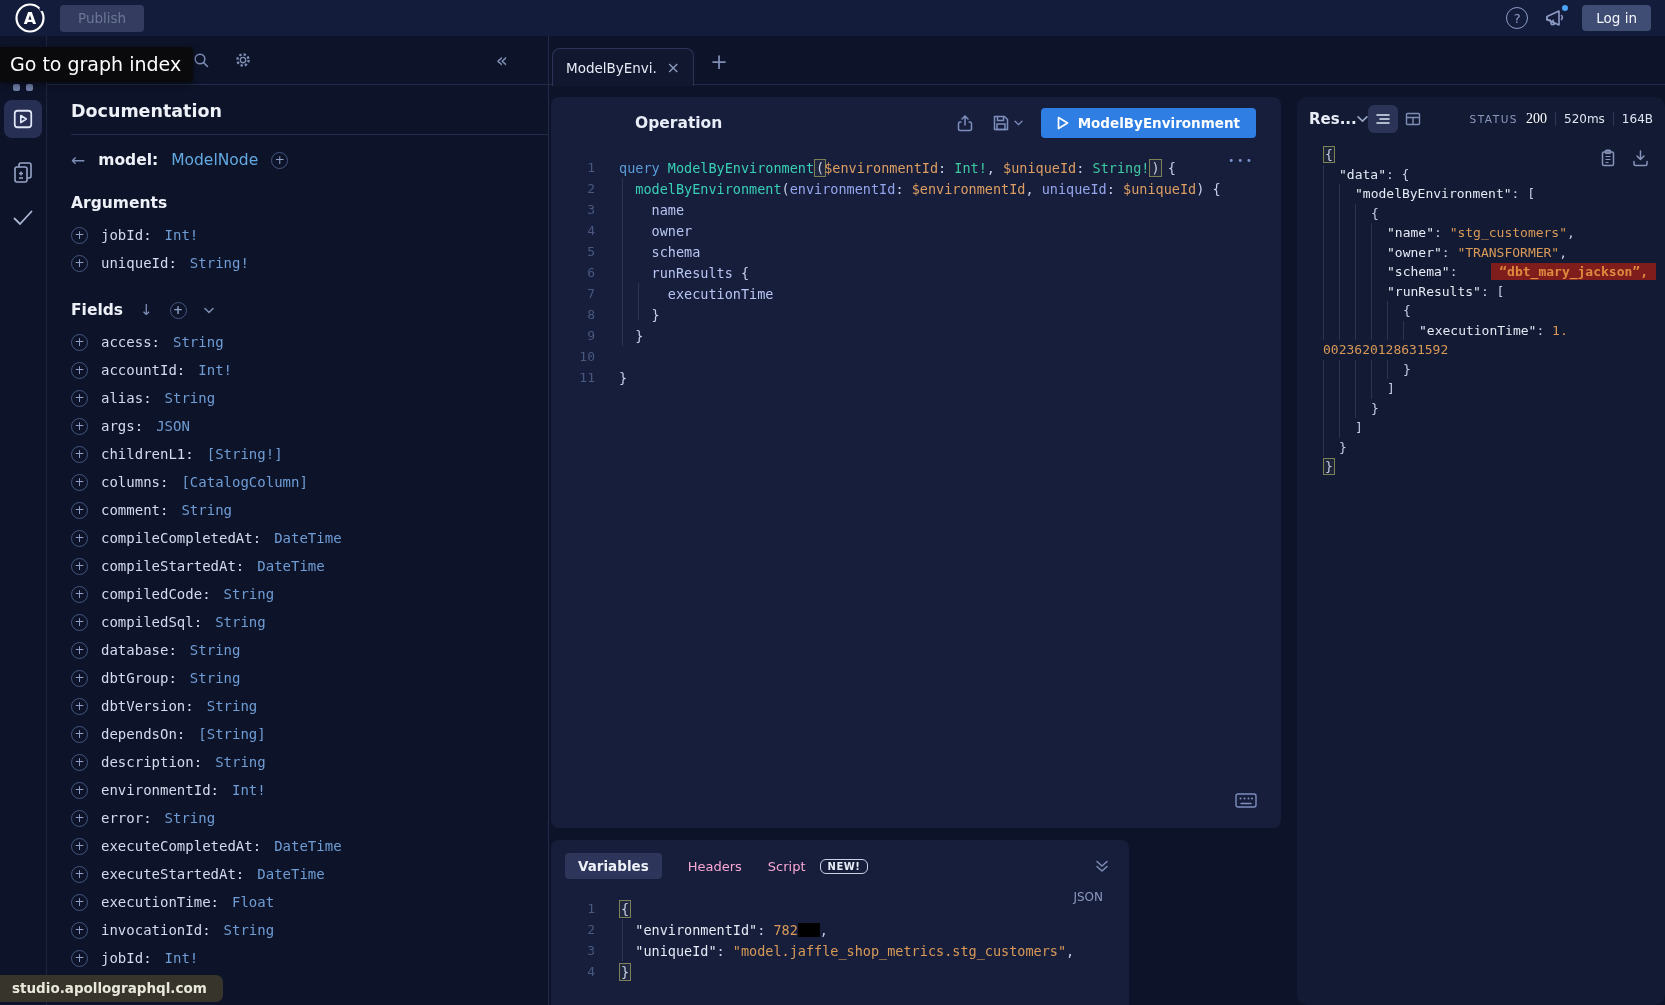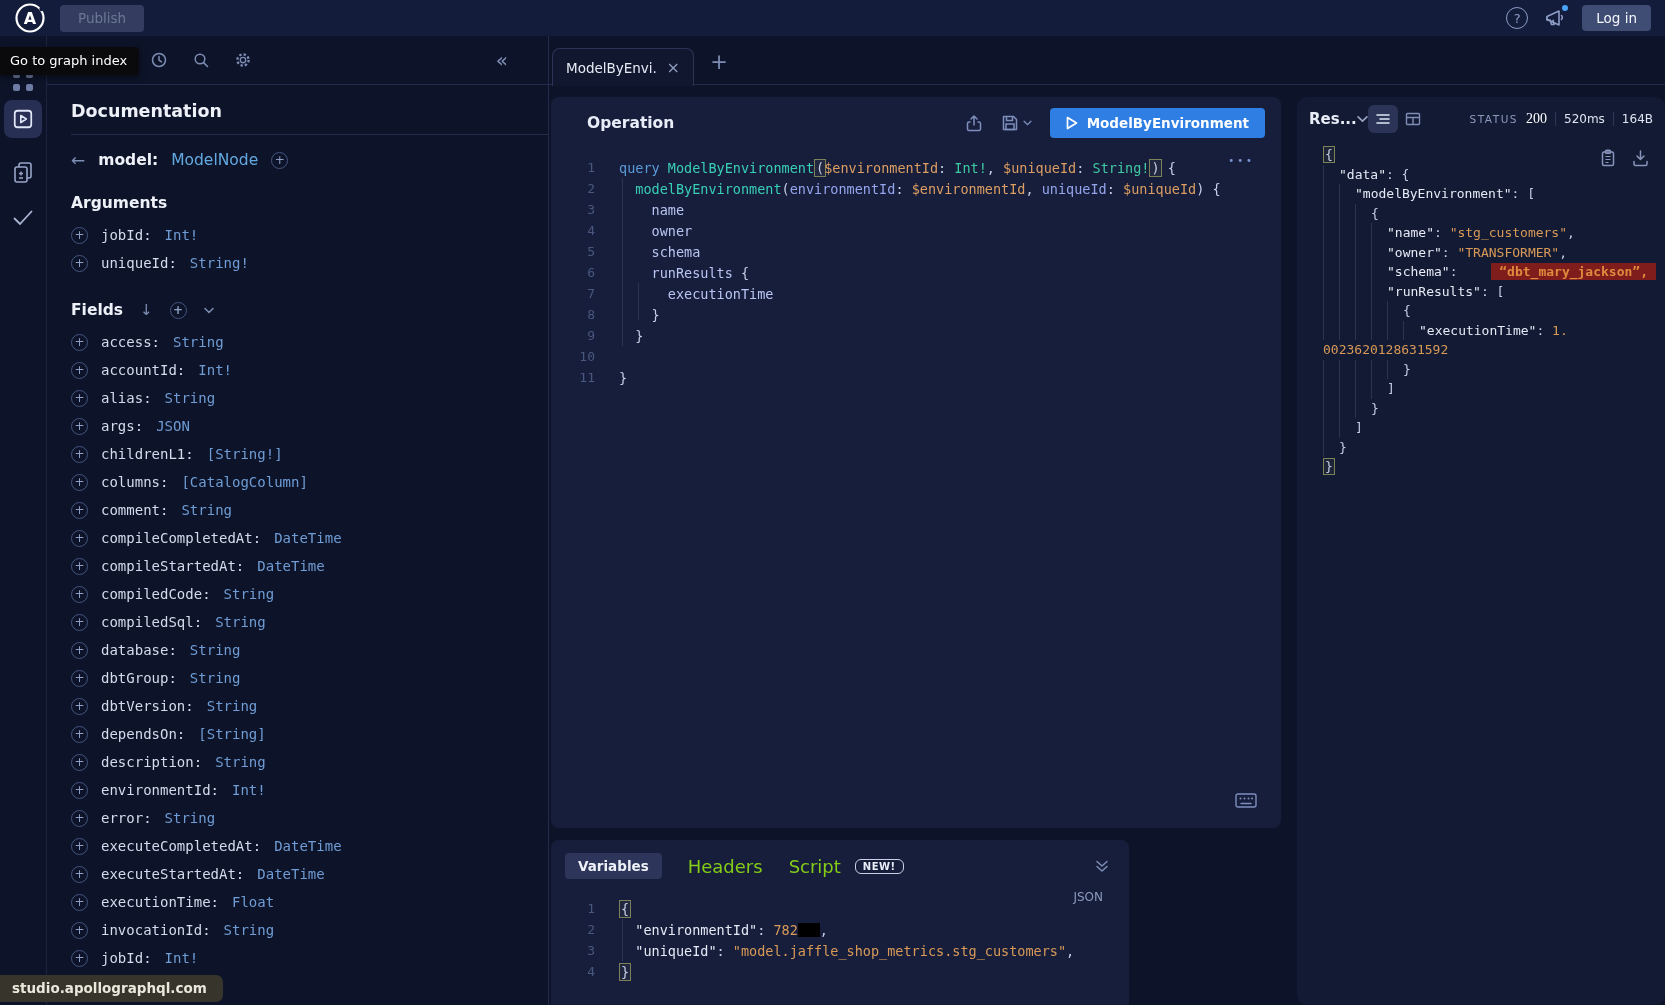--- a/index.html
+++ b/index.html
@@ -29,21 +29,21 @@
   .helpbtn{ width:22px; height:22px; border:1.4px solid #8d9cc4; border-radius:50%; color:#8d9cc4;
     font-size:13px; display:flex; align-items:center; justify-content:center; }
   .megaphone{ position:relative; width:26px; height:24px; color:#8d9cc4; display:flex; align-items:center; justify-content:center;}
   .notifdot{ position:absolute; top:-3px; right:-2px; width:10px; height:10px; border-radius:50%;
     background:#4aa3f5; border:2px solid #141c3c;}
   .login{ background:#3f4c73; color:#f4f7fc; font-size:13.5px; height:26px; padding:0 14px;
     border-radius:4px; display:flex; align-items:center; }
 
   
   .tooltip{ position:absolute; left:0; top:47px; z-index:99; background:#0a0a0d; color:#fff;
-    font-size:13px; padding:6px 12px 7px 10px; border-radius:0 4px 4px 0; box-shadow:0 2px 6px rgba(0,0,0,.5);}
+    font-size:19px; padding:6px 12px 7px 10px; border-radius:0 4px 4px 0; box-shadow:0 2px 6px rgba(0,0,0,.5);}
 
   
   .rail{ position:absolute; left:0; top:36px; width:47px; height:969px; display:flex; flex-direction:column;
     align-items:center; border-right:1px solid #1c2440; }
   .grid-icon{ margin-top:22px; display:grid; grid-template-columns:7px 7px; gap:6px; }
   .grid-icon i{ width:7px; height:7px; border-radius:2px; background:#6e7ca4; }
   .rail-tile{ margin-top:9px; width:38px; height:38px; border-radius:8px; background:#272f54;
     display:flex; align-items:center; justify-content:center; }
   .rail-ic{ margin-top:22px; display:flex; align-items:center; justify-content:center; }
 
@@ -76,21 +76,21 @@
   .tab{ position:absolute; left:3px; top:12px; height:38px; width:142px; background:#10172f;
     border:1px solid #2b3456; border-bottom:none; border-radius:8px 8px 0 0;
     display:flex; align-items:center; gap:10px; padding:0 13px; z-index:5;}
   .tab-title{ font-size:13.5px; color:#e7ebf5; white-space:nowrap; overflow:hidden;}
   .tab-close{ color:#8d99bb; font-size:16px; line-height:1;}
   .newtab{ position:absolute; left:158px; top:14px; width:24px; height:24px; color:#7e8db4; font-size:21px;
     display:flex; align-items:center; justify-content:center;}
 
   
   .opcard{ position:absolute; left:551px; top:97px; width:730px; height:731px; background:#171e3c; border-radius:8px;}
-  .ophead{ height:52px; display:flex; align-items:center; padding:0 16px 0 36px; gap:18px;}
+  .ophead{ height:52px; display:flex; align-items:center; padding:0 25px 0 36px; gap:18px;margin-left:48px;}
   .ophead .ttl{ font-size:15.5px; font-weight:bold; color:#e9edf7; }
   .ophead .sp{ flex:1; }
   .iconbtn{ color:#7e8fbc; display:flex; align-items:center; gap:4px;}
   .runbtn{ background:#2e7ee3; border-radius:4px; height:30px; padding:0 16px; display:flex; align-items:center; gap:9px;}
   .runbtn .lbl{ font-size:13.5px; font-weight:bold; color:#fff; }
   .ellipsis{ position:absolute; right:26px; top:58px; color:#7b94cf; font-size:10px; letter-spacing:3px;}
   .codewrap{ position:absolute; left:0; top:60px; right:0; }
   .code-line{ height:21px; display:flex; align-items:center; }
   .gutter{ width:44px; text-align:right; color:#49587e; font-size:13px; flex:0 0 auto;
     font-family:"DejaVu Sans Mono","Liberation Mono",monospace;}
@@ -105,21 +105,21 @@
   .tk-brh{ color:#c6cee6; border:1px solid #7c8157; background:rgba(124,129,87,.10); padding:0 1px; margin:0 -2px 0 0;}
   .tk-key{ color:#e5eaf5; } .tk-str{ color:#d99a57; } .tk-num{ color:#d99a57; }
   .tk-gap{ display:inline-block; width:26px; }
   .tk-red{ background:#7f1d1d; color:#e08a3e; font-weight:bold; padding:1px 8px; }
   .tk-blk{ display:inline-block; width:22px; height:14px; background:#000; vertical-align:-2px; }
 
   
   .varscard{ position:absolute; left:551px; top:840px; width:578px; height:172px; background:#171e3c; border-radius:8px 8px 0 0;}
   .varstabs{ height:46px; display:flex; align-items:center; gap:26px; padding:6px 20px 0 14px;}
   .chip-active{ background:#2d365a; border-radius:4px; padding:5px 13px; font-size:13.5px; font-weight:bold; color:#eef1f8;}
-  .chip{ font-size:18px; color:#84cc16; }
+  .chip{ font-size:13px; color:#f9a8d4; }
   .newbadge{ margin-left:-12px; border:1.5px solid #c9d2e4; border-radius:6px; padding:1px 7px;
     font-size:10px; font-weight:bold; letter-spacing:.5px; color:#e8edf6;}
   .varstabs .sp{ flex:1; }
   .jsonlabel{ position:absolute; right:26px; top:50px; font-size:12px; color:#8b98bc; }
   .varscode{ position:absolute; left:0; top:58px; right:0; }
 
   
   .respcard{ position:absolute; left:1297px; top:97px; width:368px; height:908px; background:#131a34; border-radius:10px;}
   .resphead{ height:44px; display:flex; align-items:center; padding:0 12px;}
   .resphead .ttl{ font-size:15px; font-weight:bold; color:#e9edf7; white-space:nowrap;}

